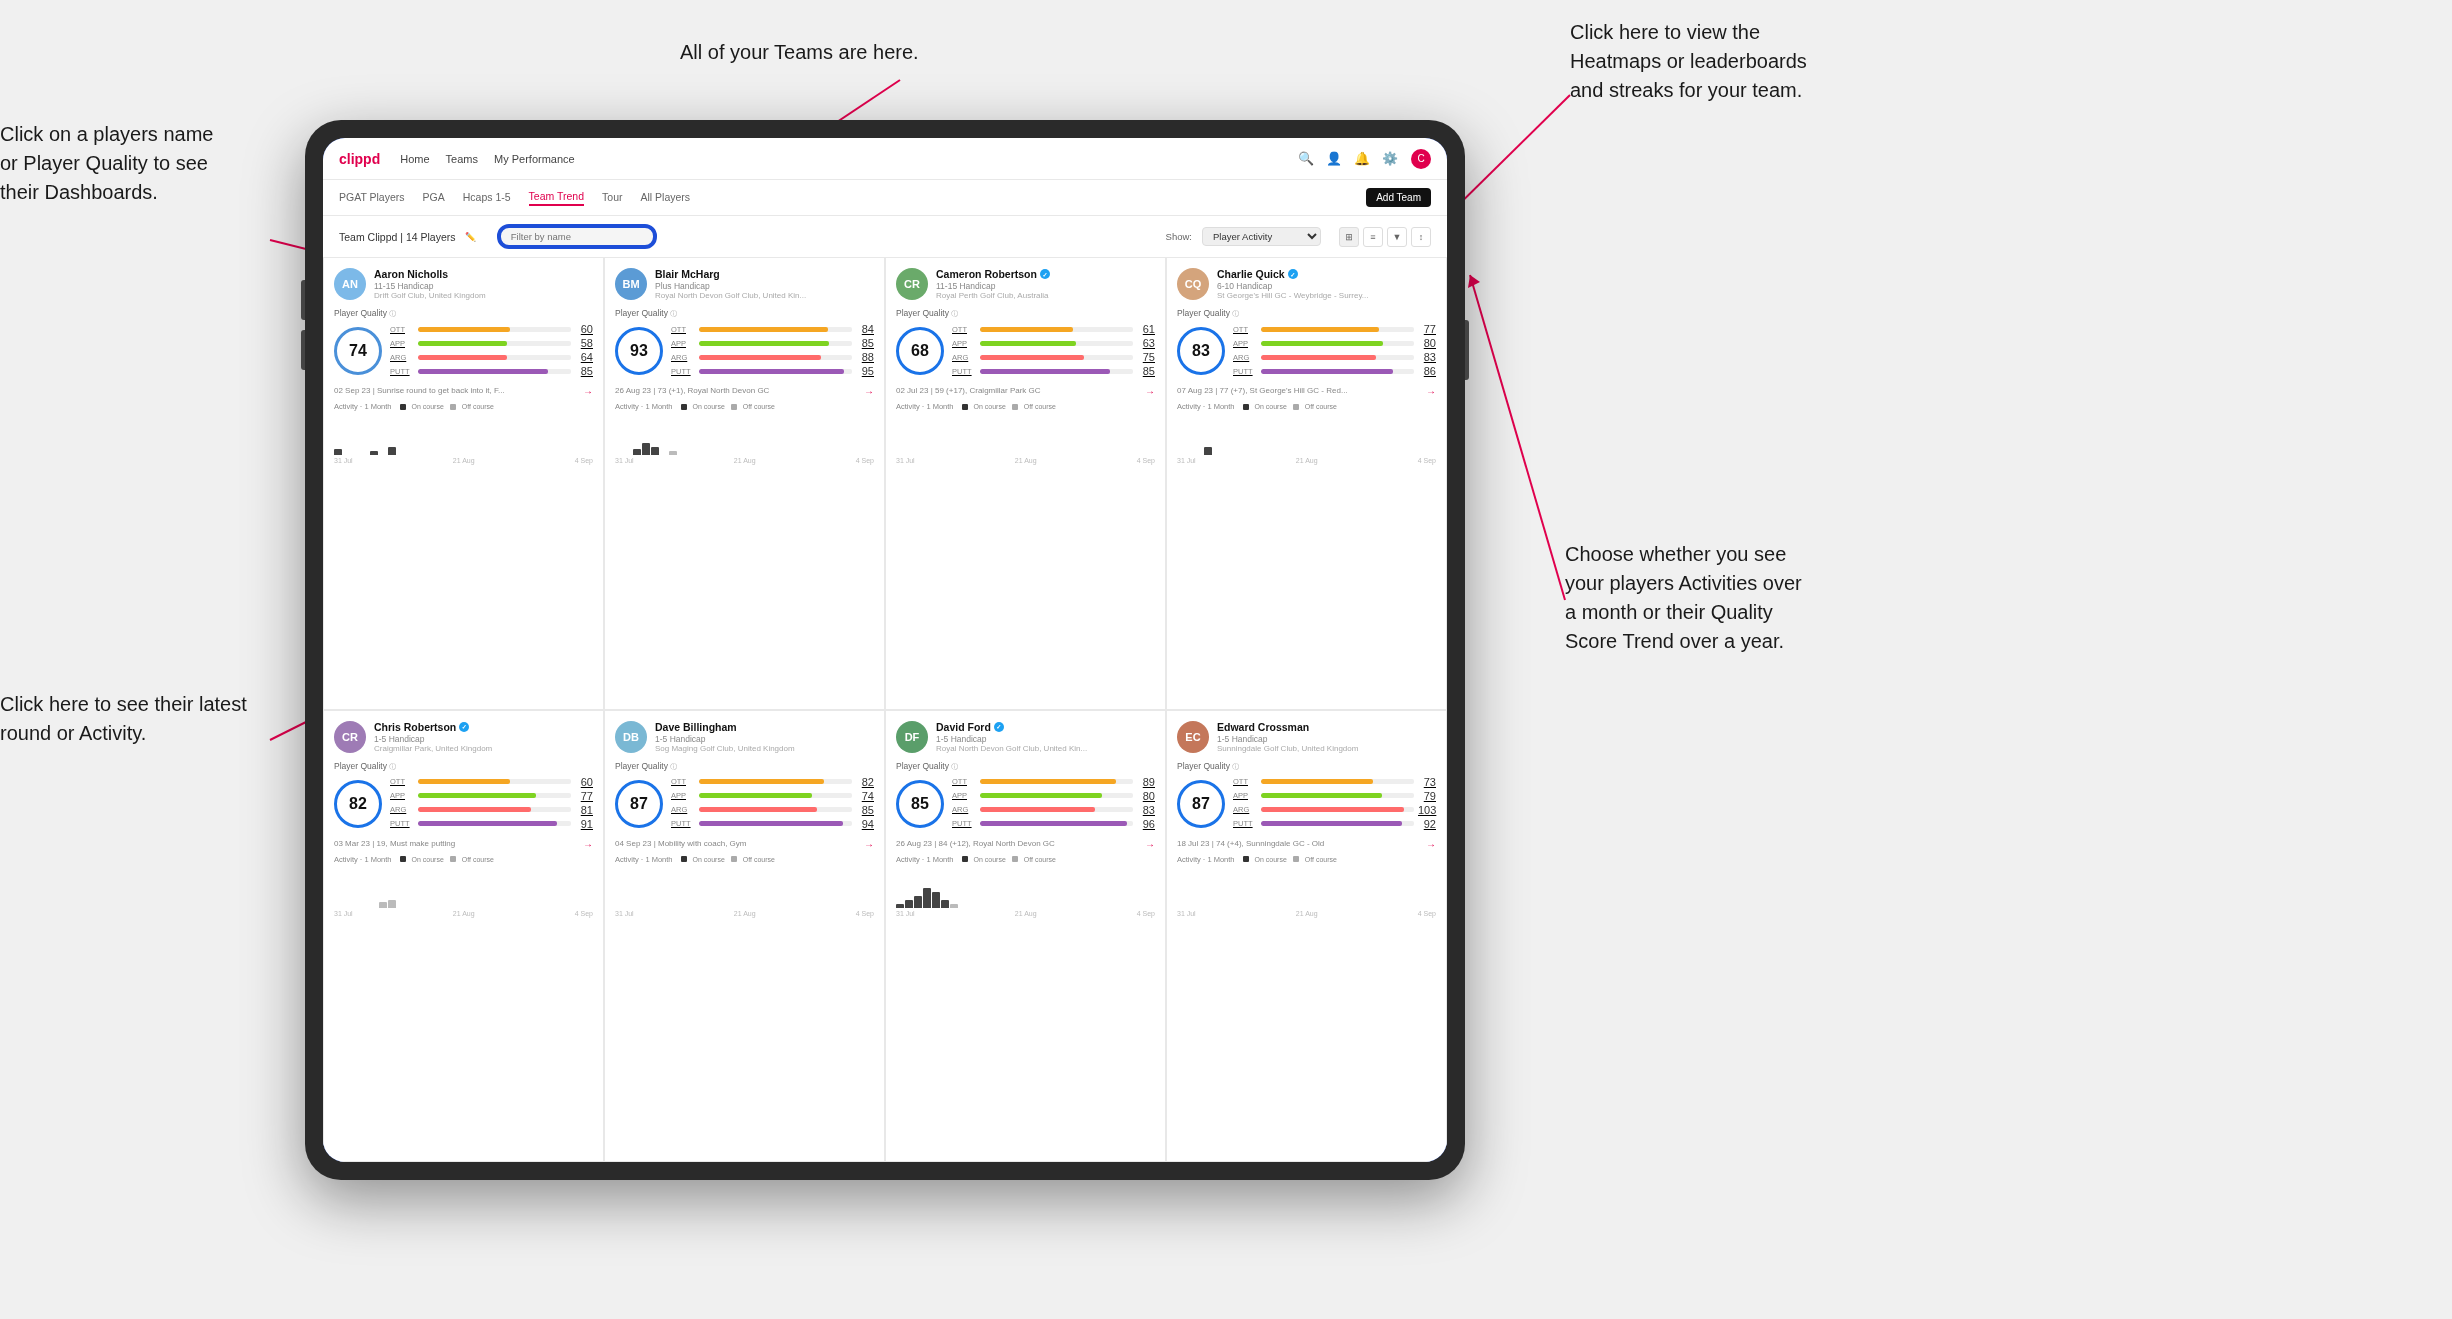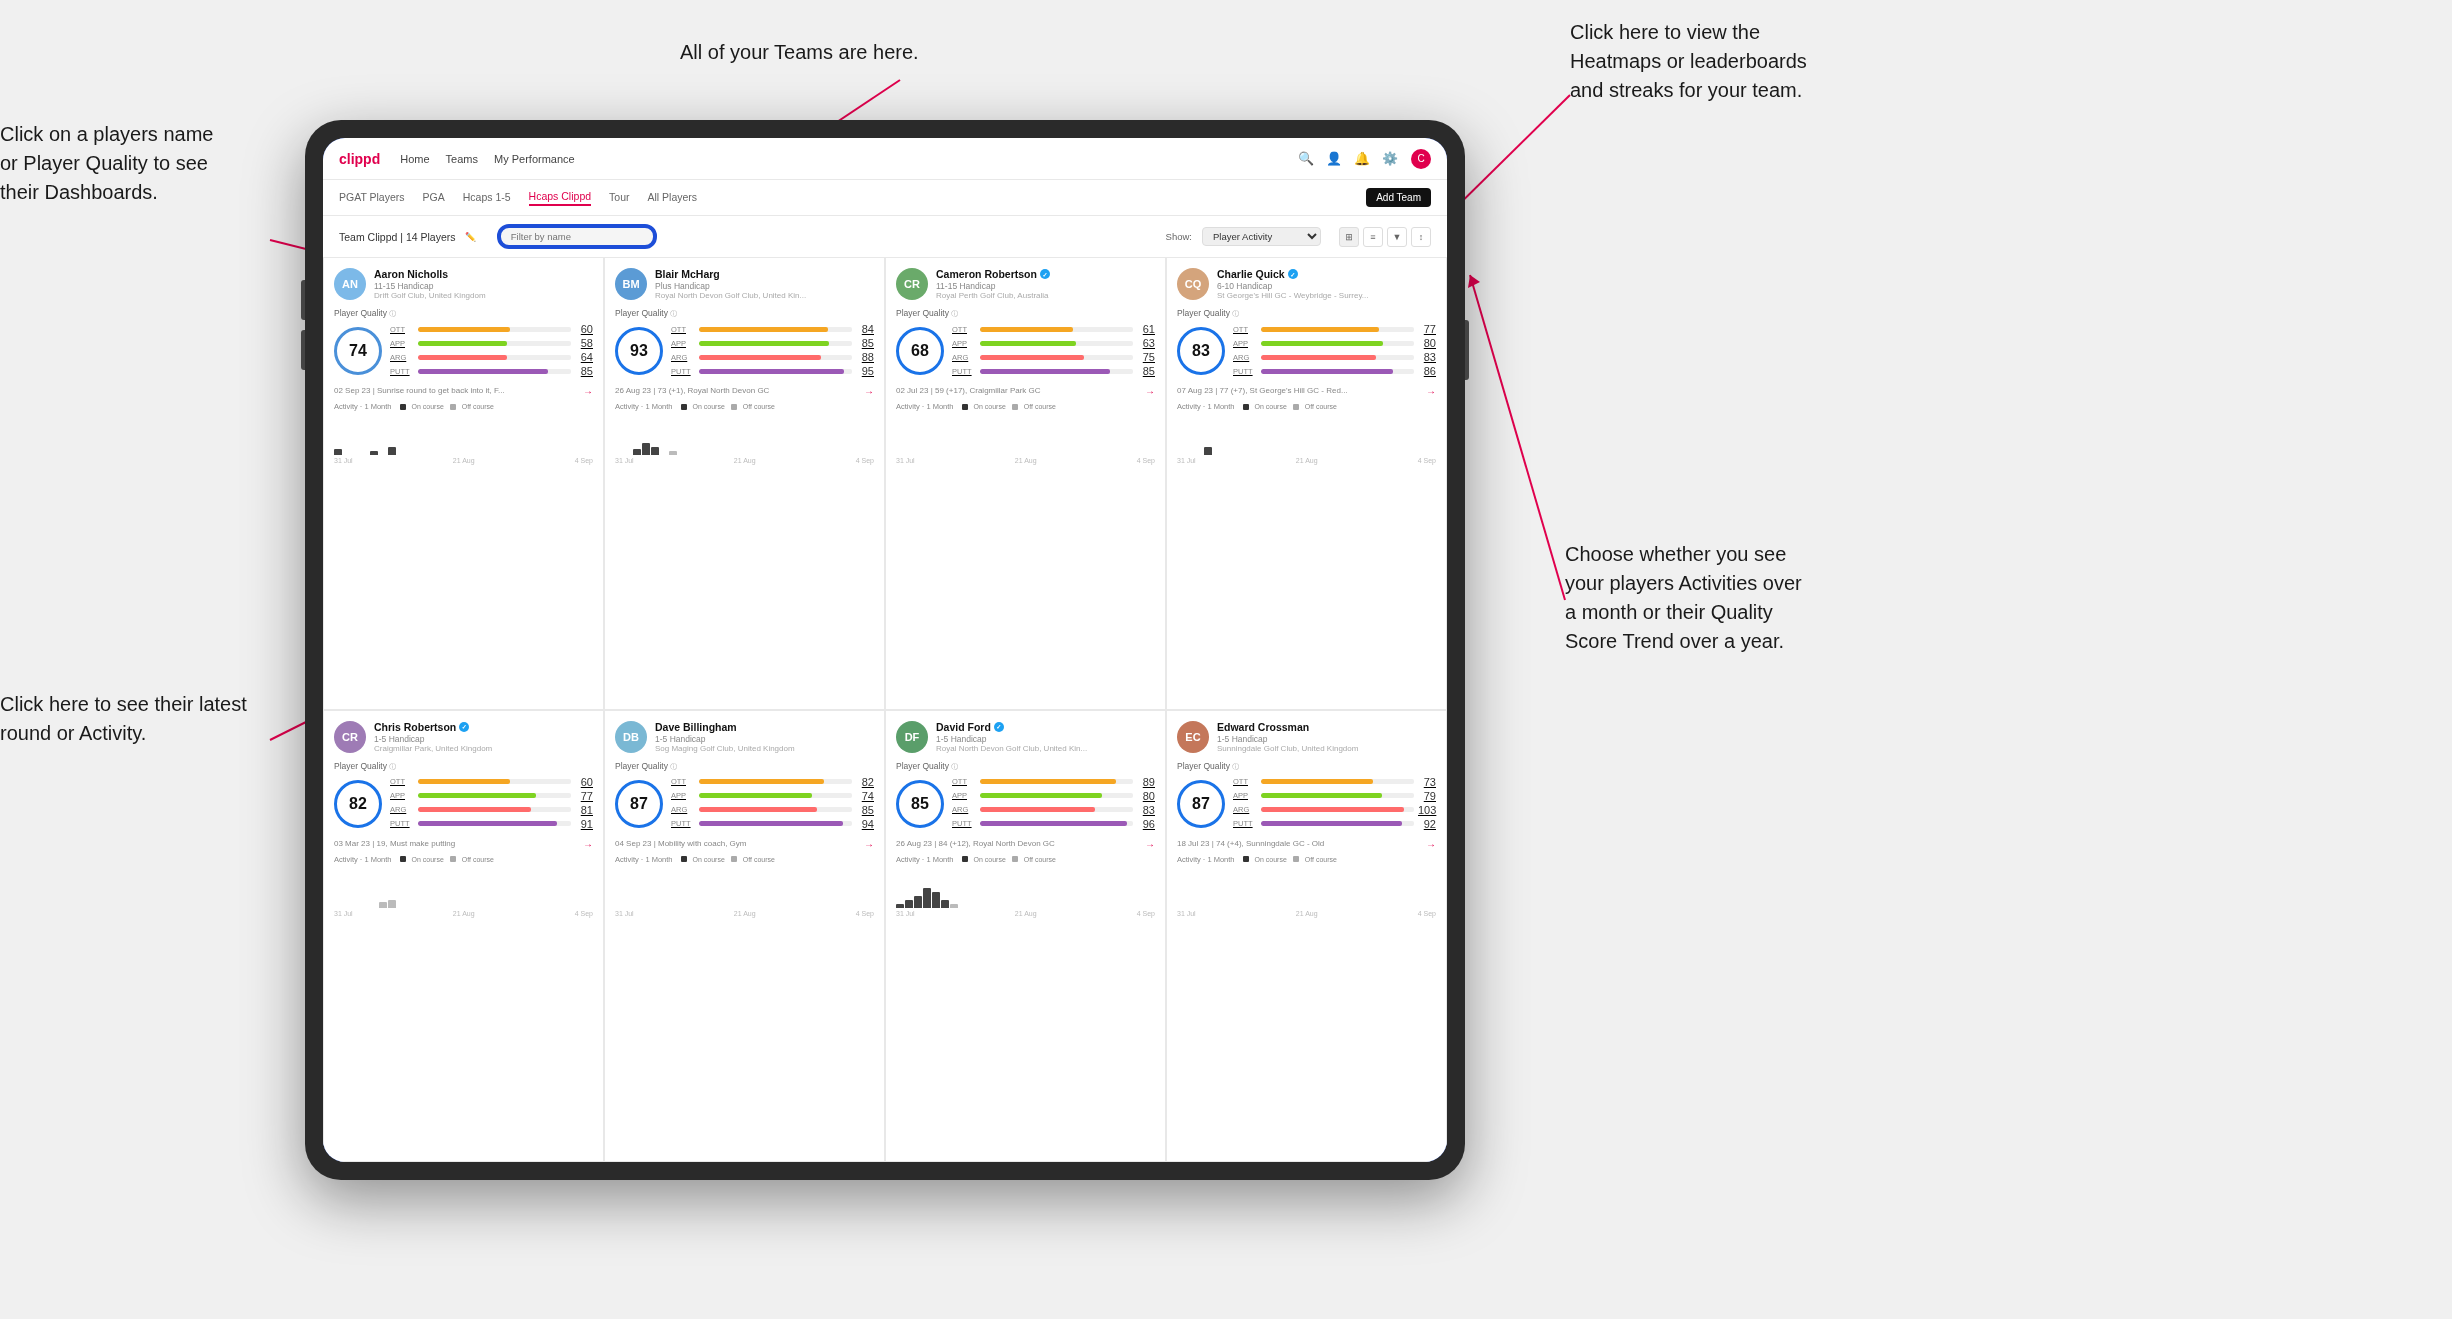--- a/index.html
+++ b/index.html
@@ -472,21 +472,21 @@
         <span class="nav-icon">🔔</span>
         <span class="nav-icon">⚙️</span>
         <span class="nav-icon" style="background:#e0004d;color:#fff;border-radius:50%;width:20px;height:20px;display:flex;align-items:center;justify-content:center;font-size:10px;">C</span>
       </div>
     </div>
 
     <div class="sub-nav">
       <span class="sub-nav-link">PGAT Players</span>
       <span class="sub-nav-link">PGA</span>
       <span class="sub-nav-link">Hcaps 1-5</span>
-      <span class="sub-nav-link active">Hcaps Clippd</span>
+      <span class="sub-nav-link active">Team Trend</span>
       <span class="sub-nav-link">Tour</span>
       <span class="sub-nav-link">All Players</span>
       <div class="add-team-btn">Add Team</div>
     </div>
 
     <div class="team-header">
       <span class="team-title">Team Clippd | 14 Players</span>
       <span style="font-size:9px;color:#aaa;cursor:pointer;">✏️</span>
       <input class="team-filter" placeholder="Filter by name" style="">
       <span class="show-label">Show:</span>

